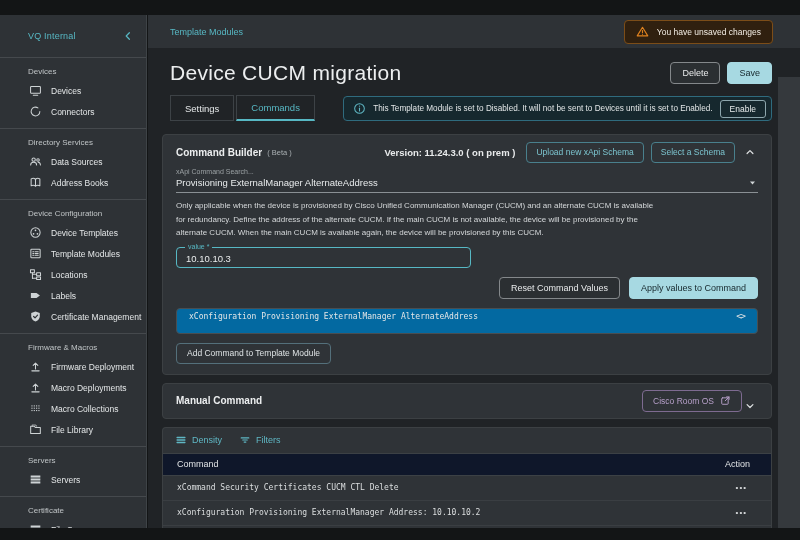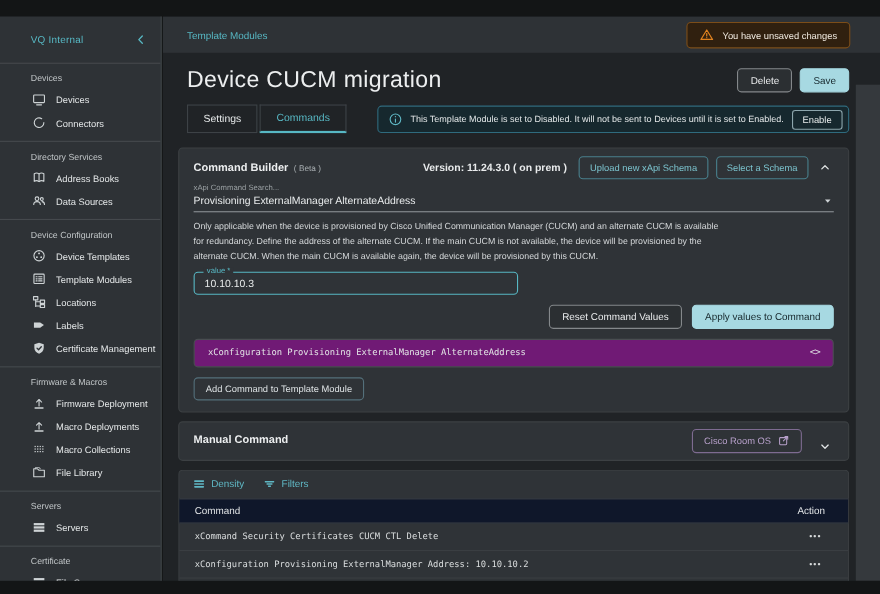--- a/index.html
+++ b/index.html
@@ -61,31 +61,31 @@
   .select-label { font-size:7px; color:#9aa0a3; }
   .select-value-row { display:flex; align-items:center; margin-top:2px; padding-bottom:4px; border-bottom:1px solid #8a9094; }
   .select-value { color:#e8ebec; font-size:9.5px; }
   .caret { margin-left:auto; display:flex; }
   .cb-desc { margin-top:6px; width:480px; font-size:8px; line-height:13.5px; color:#d5d8da; }
   .value-field { position:relative; margin-top:7px; width:295px; height:21px; border:1px solid #57b8c4; border-radius:4px; }
   .vf-label { position:absolute; top:-5px; left:8px; background:#2f3337; padding:0 3px; font-size:7px; color:#57b8c4; }
   .vf-input { width:100%; height:100%; background:transparent; border:none; outline:none; color:#e9ecec;
               font-size:9.5px; padding:0 9px; font-family:"Liberation Sans",sans-serif; }
   .cb-actions { display:flex; justify-content:flex-end; gap:9px; margin-top:9px; }
-  .code { margin-top:9px; height:26px; background:#701a75; border:1px solid #494e51; border-radius:4px;
-          display:flex; align-items:center; padding:12px 12px; }
+  .code { margin-top:9px; height:26px; background:#0369a1; border:1px solid #494e51; border-radius:4px;
+          display:flex; align-items:flex-end; padding:12px 12px; }
   .code-text { color:#e3e6e7; font-family:"DejaVu Sans Mono", monospace; font-size:8px; }
   .code-ic { margin-left:auto; color:#e0e3e4; font-family:"DejaVu Sans Mono", monospace; font-size:9px; letter-spacing:-1px; }
   .add-btn { margin-top:9px; height:21px; border:1px solid #54707b; color:#dde2e4; background:transparent;
              font-size:8.5px; padding:0 10px; border-radius:4px; }
 
   
   .mc { margin-top:8px; height:36px; display:flex; align-items:center; padding:0 13px; }
   .mc-title { color:#eceeef; font-size:10px; font-weight:bold; }
-  .mc-right { margin-left:auto; display:flex; align-items:flex-end; gap:13px; }
+  .mc-right { margin-left:auto; display:flex; align-items:flex-end; }
   .btn-outline-purple { background:transparent; border:1px solid #7e6b91; color:#b7a0ca; font-size:8.5px;
                         height:22px; padding:0 10px; display:flex; align-items:center; gap:6px; border-radius:4px; }
 
   
   .table-card { margin-top:8px; border-radius:4px 4px 0 0; border-bottom:none; }
   .t-toolbar { height:25px; display:flex; align-items:center; gap:17px; padding:0 12px; }
   .t-tool { display:flex; align-items:center; gap:5px; color:#5fb7c4; font-size:9px; cursor:pointer; }
   .t-head { height:23px; display:flex; align-items:center; background:#0f172a;
             border-top:1px solid #3c4145; border-bottom:1px solid #3c4145; }
   .t-col-cmd { padding-left:14px; font-size:9px; color:#e0e3e5; }
@@ -133,36 +133,36 @@
       <span class="sb-item-label">Connectors</span>
     </div>
     </div>
         <div class="sb-divider"></div>
     <div class="sb-group">
       <div class="sb-group-label">Directory Services</div>
 
     <div class="sb-item">
       <span class="sb-icon">
               <svg viewBox="0 0 14 14" width="13" height="13" fill="none" stroke="#ced3d5" stroke-width="1.1" stroke-linecap="round" stroke-linejoin="round">
-                <path d="M7 3.3C5.8 2.4 3.5 2.4 2.3 3.1v7.5c1.2-.7 3.5-.6 4.7.3 1.2-.9 3.5-1 4.7-.3V3.1C10.5 2.4 8.2 2.4 7 3.3z"></path>
-                <path d="M7 3.5v7.3"></path>
-              </svg>
-            </span>
-      <span class="sb-item-label">Address Books</span>
-    </div>
-    <div class="sb-item">
-      <span class="sb-icon">
-              <svg viewBox="0 0 14 14" width="13" height="13" fill="none" stroke="#ced3d5" stroke-width="1.1" stroke-linecap="round" stroke-linejoin="round">
                 <circle cx="5" cy="5" r="1.8"></circle>
                 <path d="M1.8 10.7c0-1.8 1.4-2.9 3.2-2.9s3.2 1.1 3.2 2.9"></path>
                 <circle cx="9.7" cy="5.4" r="1.4"></circle>
                 <path d="M9.9 7.9c1.5.2 2.4 1.2 2.4 2.8"></path>
               </svg>
             </span>
       <span class="sb-item-label">Data Sources</span>
+    </div>
+    <div class="sb-item">
+      <span class="sb-icon">
+              <svg viewBox="0 0 14 14" width="13" height="13" fill="none" stroke="#ced3d5" stroke-width="1.1" stroke-linecap="round" stroke-linejoin="round">
+                <path d="M7 3.3C5.8 2.4 3.5 2.4 2.3 3.1v7.5c1.2-.7 3.5-.6 4.7.3 1.2-.9 3.5-1 4.7-.3V3.1C10.5 2.4 8.2 2.4 7 3.3z"></path>
+                <path d="M7 3.5v7.3"></path>
+              </svg>
+            </span>
+      <span class="sb-item-label">Address Books</span>
     </div>
     </div>
         <div class="sb-divider"></div>
     <div class="sb-group">
       <div class="sb-group-label">Device Configuration</div>
 
     <div class="sb-item">
       <span class="sb-icon">
               <svg viewBox="0 0 14 14" width="13" height="13" fill="none" stroke="#ced3d5" stroke-width="1.1" stroke-linecap="round" stroke-linejoin="round">
                 <circle cx="7" cy="7" r="5"></circle>

